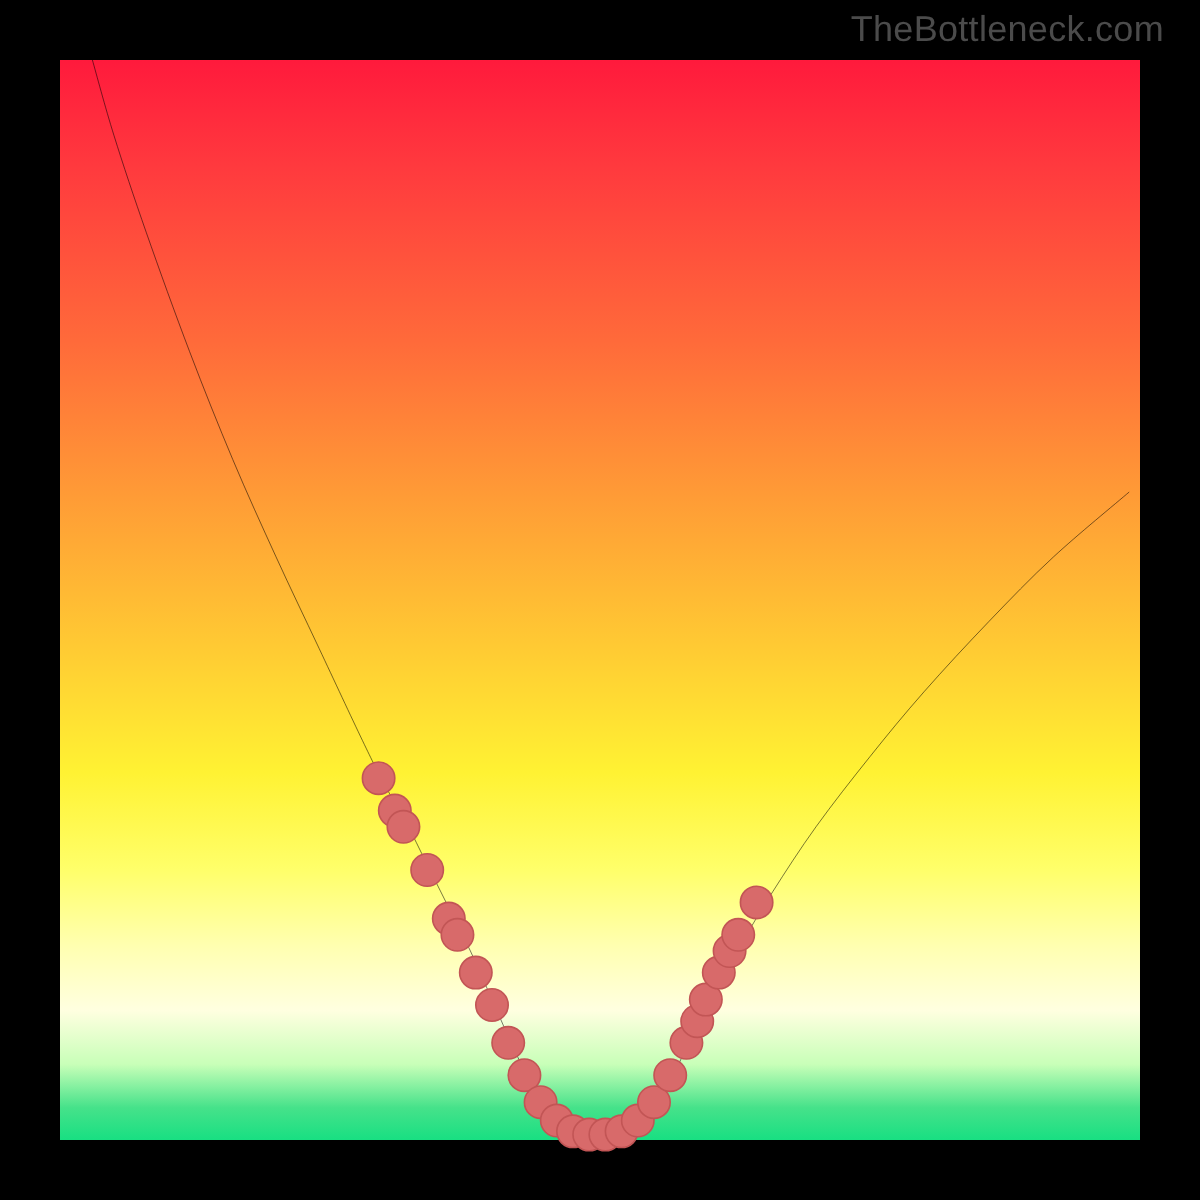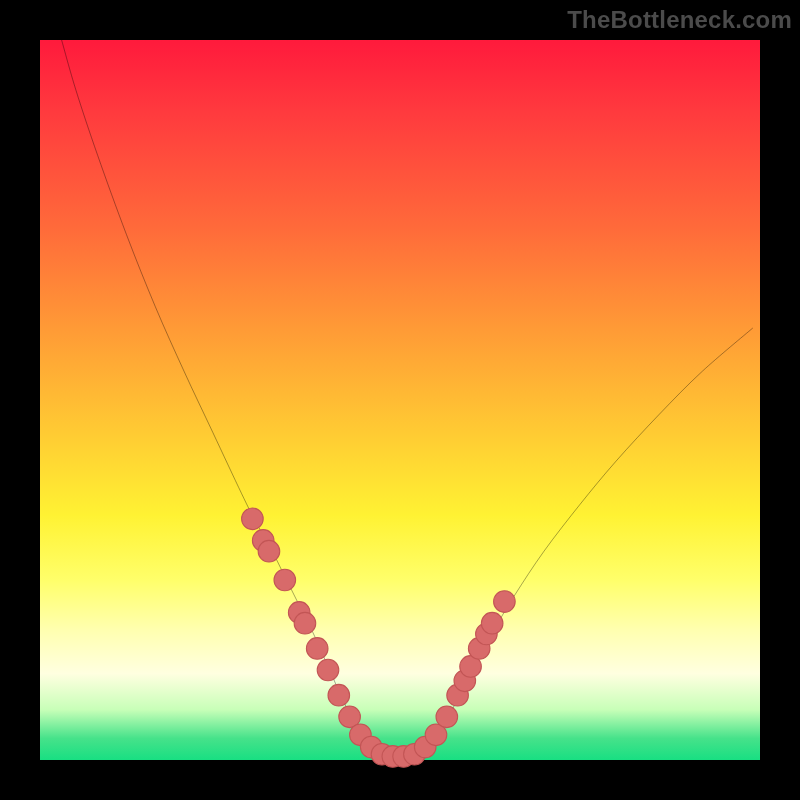--- a/index.html
+++ b/index.html
@@ -36,24 +36,24 @@
       #ffffb0 82%,
       #ffffe0 88%,
       #c8ffb8 93%,
       #46e28a 97%,
       #18df82 100%
     );
   }
   .watermark {
     position: absolute;
     top: 6px;
-    right: 8px;
+    right: 24px;
     color: #4b4b4b;
     font-size: 24px;
-    font-weight: 700;
+    font-weight: 400;
     letter-spacing: 0.2px;
     user-select: none;
   }
   svg.curve-layer {
     position: absolute;
     left: 0;
     top: 0;
     width: 720px;
     height: 720px;
     overflow: visible;

